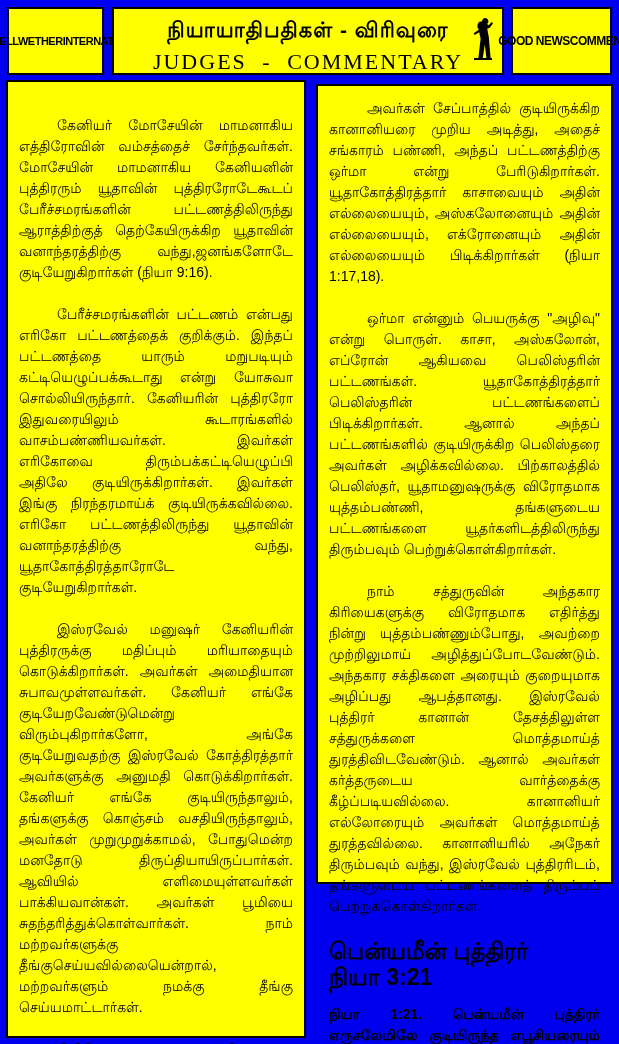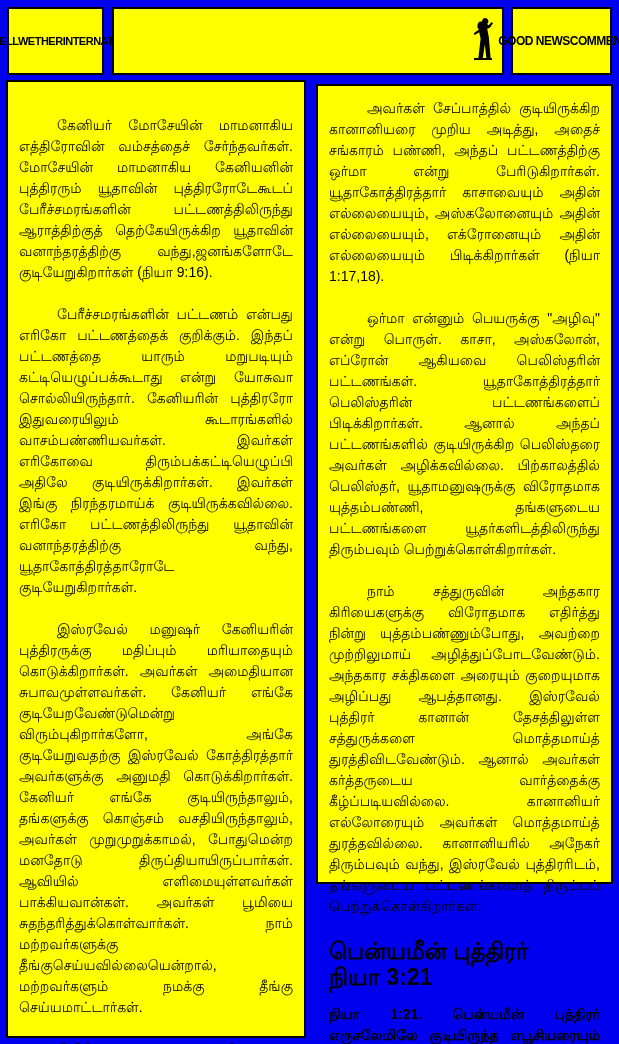--- a/index.html
+++ b/index.html
@@ -72,20 +72,22 @@
       </span>
       <span class="logo-text">
         <span class="logo-line1">BELLWETHER</span>
         <span class="logo-divider"></span>
         <span class="logo-line2">INTERNATIONAL</span>
       </span>
     </div>
   </div>
 
   <div class="box" id="hdr-center">
+    <div class="title-ta">நியாயாதிபதிகள் - விரிவுரை</div>
+    <div class="title-en">JUDGES - COMMENTARY</div>
   </div>
 
   <div class="box" id="hdr-right">
     <div class="logo">
       <span class="logo-figure">
         <svg width="22" height="44" viewBox="0 0 22 44" aria-hidden="true">
           <path fill="#000" d="M13 1c2 0 3.4 1.5 3.4 3.2 0 1.1-.5 2.1-1.4 2.7l1.8 1.4 2.8-3.2 1.4 1.2-3.2 4.4-2.6 1 1.6 8.4 1.8 20.9h-4.2l-1.6-13.5-2 13.5H6.4l2.2-19.5-1.4-6.2-4.6 2.6-.8-1.6 5.2-3.8c-1-.6-1.6-1.7-1.6-2.9C5.4 6 7 4.4 9 4.4c.3 0 .6 0 .9.1C10.3 2.5 11.5 1 13 1z"></path>
           <path fill="#000" d="M2 41h18v2H2z"></path>
         </svg>
       </span>

